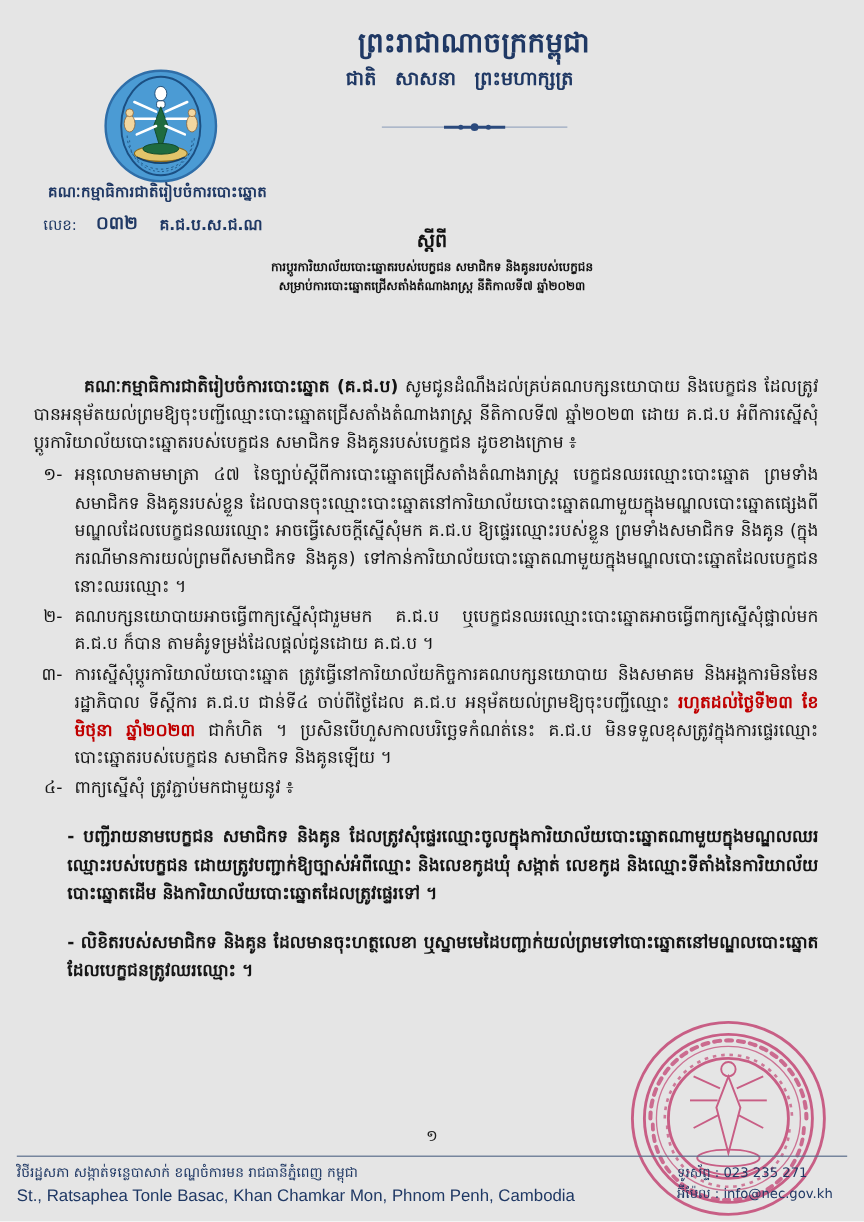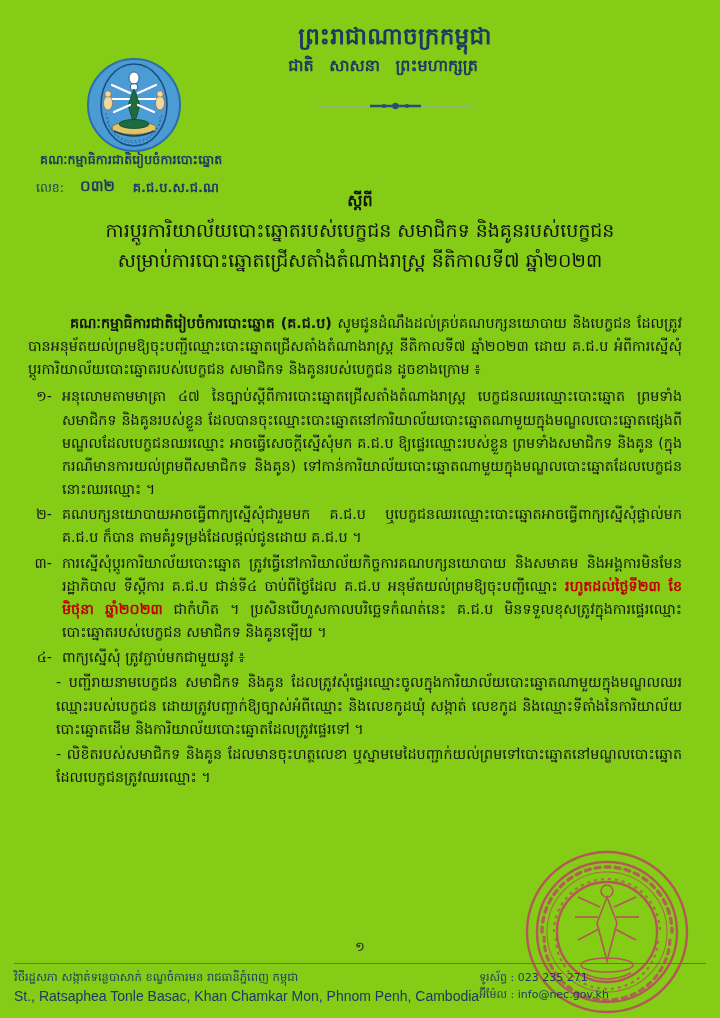--- a/index.html
+++ b/index.html
@@ -4,21 +4,21 @@
 <style>
   html, body {
     margin: 0;
     padding: 0;
     background: #ffffff;
   }
   .page {
     position: relative;
     width: 720px;
     height: 1018px;
-    background: #84cc16;
+    background: #e5e5e5;
     overflow: hidden;
     font-family: "DejaVu Sans", "Liberation Sans", sans-serif;
     color: #1a1a1a;
   }
 
   
   .header {
     position: relative;
     height: 170px;
   }
@@ -102,22 +102,22 @@
     line-height: 1.35;
   }
   .notice-subtitle {
     font-size: 16px;
     font-weight: bold;
     color: #111;
     line-height: 1.4;
   }
   .subject {
     margin-top: 4px;
-    font-size: 19px;
-    font-weight: normal;
+    font-size: 10px;
+    font-weight: bold;
     color: #111;
     line-height: 1.55;
     padding: 0 42px;
   }
 
   
   .body {
     position: absolute;
     left: 0;
     top: 312px;
@@ -149,21 +149,22 @@
   }
   .item-body {
     flex: 1 1 auto;
     text-align: justify;
   }
   .item-indent { padding-left: 28px; }
 
   .sub-item {
     display: flex;
     align-items: flex-end;
-    margin-top: 2px;
+    margin-top: 18px;
+    font-weight: bold;
   }
   .sub-text {
     flex: 1 1 auto;
     text-align: justify;
   }
   .deadline {
     color: #c00000;
     font-weight: bold;
   }
 
@@ -197,20 +198,21 @@
     background: #5b6e8c;
   }
   .footer {
     position: absolute;
     left: 0;
     top: 969px;
     width: 708px;
     padding: 0 14px;
     box-sizing: border-box;
     display: flex;
+    justify-content: space-between;
     align-items: flex-start;
     color: #1f3864;
   }
   .footer-left-kh { font-size: 11.5px; line-height: 1.5; }
   .footer-left-en { font-size: 14px; line-height: 1.5; font-family: "Liberation Sans", sans-serif; }
   .footer-right { text-align: left; }
   .footer-right div { font-size: 11px; line-height: 1.55; white-space: nowrap; }
 </style>
 </head>
 <body>

